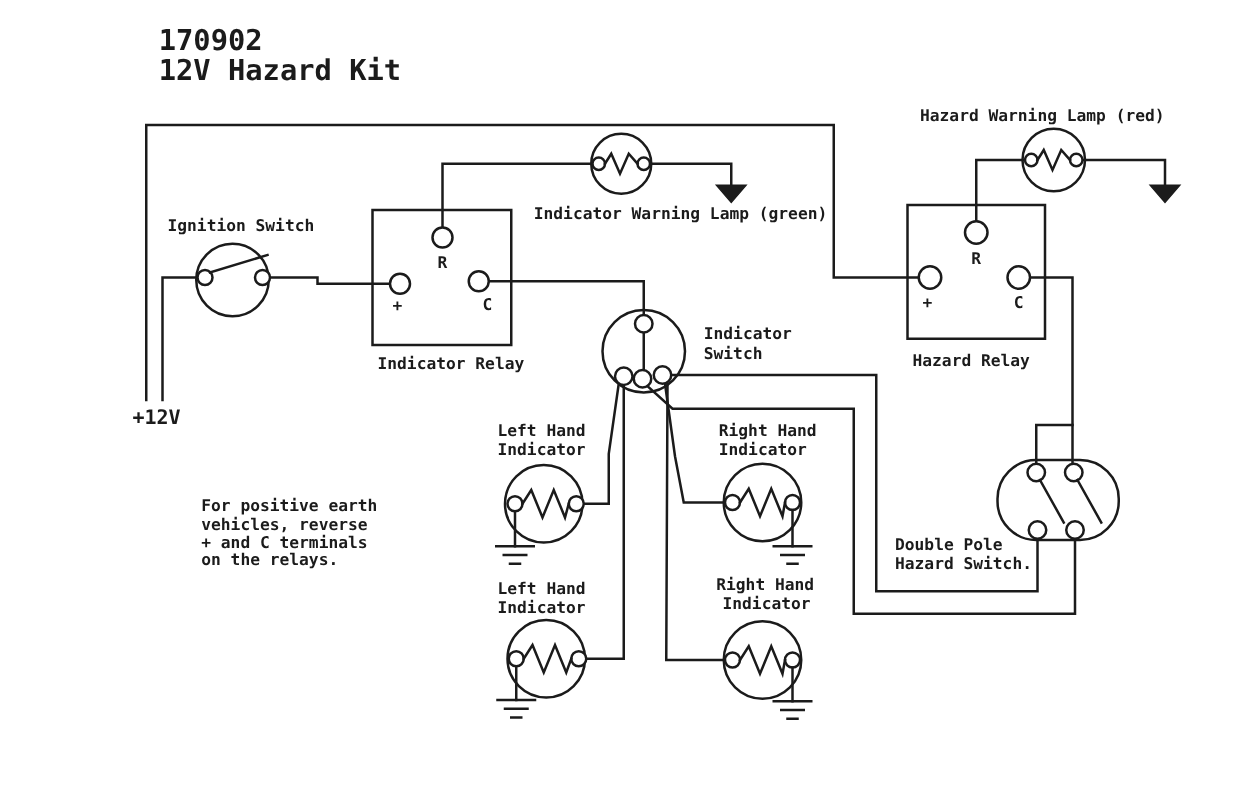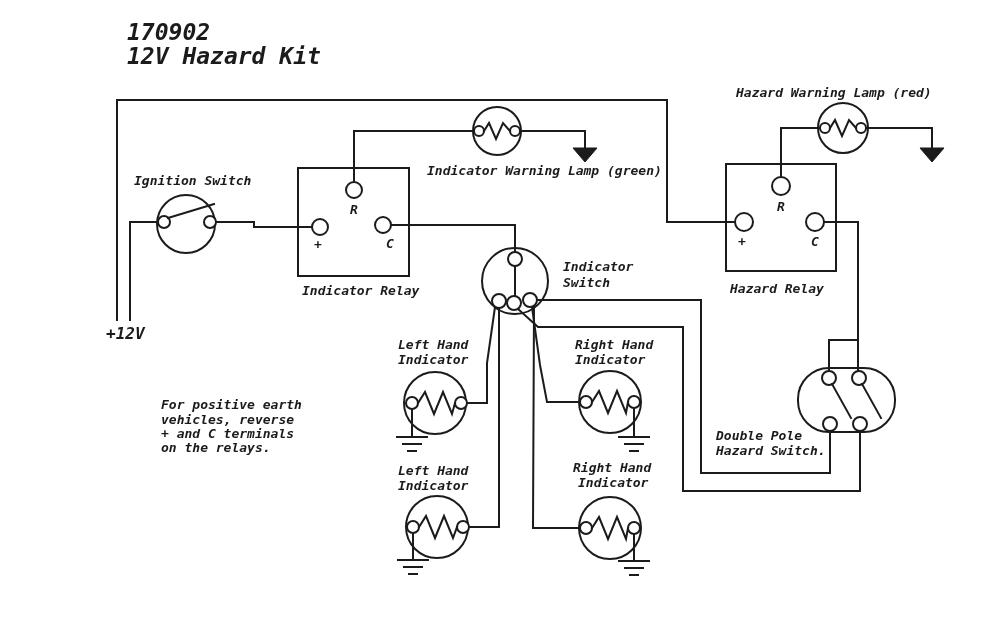--- a/index.html
+++ b/index.html
@@ -1,16 +1,16 @@
 <!DOCTYPE html>
 <html><head>
 <meta charset="utf-8">
 <style>
   html,body{margin:0;padding:0;background:#ffffff;}
-  .canvas{position:relative;width:1000px;height:643px;background:#ffffff;overflow:hidden;font-style:italic;}
+  .canvas{position:relative;width:1000px;height:643px;background:#ffffff;overflow:hidden;}
   svg{display:block;}
   .wire, .comp{fill:none;stroke:#1b1b1b;stroke-width:2;stroke-linecap:square;stroke-linejoin:miter;}
   .term{fill:#ffffff;stroke:#1b1b1b;stroke-width:2;}
   .gnd-fill{fill:#1b1b1b;stroke:#1b1b1b;}
   .lbl{font-family:"DejaVu Sans Mono",monospace;font-weight:700;font-size:13px;fill:#1b1b1b;}
   .lbl-mid{text-anchor:middle;}
   .title-lbl{font-family:"DejaVu Sans Mono",monospace;font-weight:700;font-size:23px;fill:#1b1b1b;}
   .supply-lbl{font-family:"DejaVu Sans Mono",monospace;font-weight:700;font-size:16px;fill:#1b1b1b;}
 </style>
 </head>

